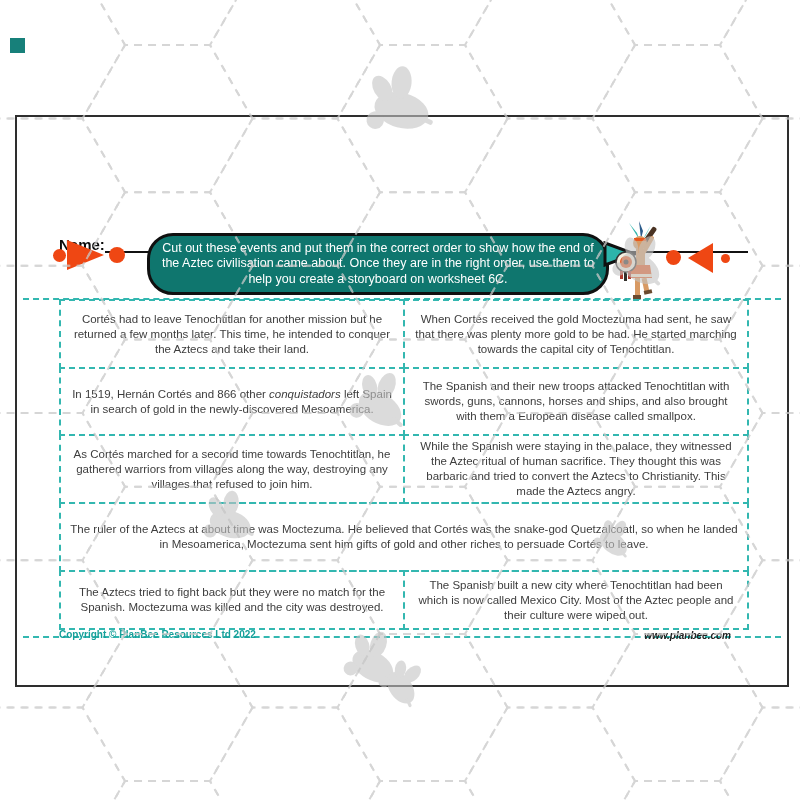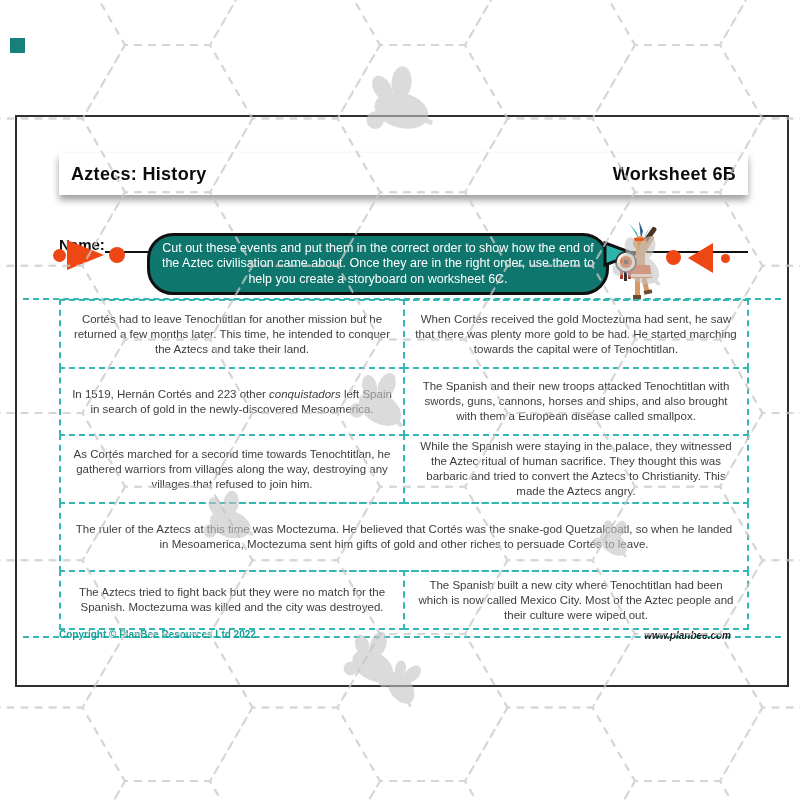--- a/index.html
+++ b/index.html
@@ -130,24 +130,20 @@
       <polygon points="1017.5,560.3 975.0,633.9 890.0,633.9 847.5,560.3 890.0,486.7 975.0,486.7" fill="none" stroke="#c9c9c9" stroke-width="2" stroke-dasharray="7 7"></polygon>
       <polygon points="1017.5,707.5 975.0,781.1 890.0,781.1 847.5,707.5 890.0,633.9 975.0,633.9" fill="none" stroke="#c9c9c9" stroke-width="2" stroke-dasharray="7 7"></polygon>
       <polygon points="1017.5,854.7 975.0,928.3 890.0,928.3 847.5,854.7 890.0,781.1 975.0,781.1" fill="none" stroke="#c9c9c9" stroke-width="2" stroke-dasharray="7 7"></polygon>
       <polygon points="1017.5,1002.0 975.0,1075.6 890.0,1075.6 847.5,1002.0 890.0,928.3 975.0,928.3" fill="none" stroke="#c9c9c9" stroke-width="2" stroke-dasharray="7 7"></polygon>
     </svg>
 
   <div class="corner-square"></div>
 
   <div class="sheet">
 
-    <div class="header-bar">
-      <span class="title">Aztecs: History</span>
-      <span class="title">Worksheet 6B</span>
-    </div>
 
     <div class="name-row">
       <span class="field-label">Name:</span>
       <span class="write-line line-name"></span>
       <span class="field-label">Date:</span>
       <span class="write-line line-date"></span>
     </div>
 
     <div class="deco o-dot" style="left:36px;top:132px;width:13px;height:13px;"></div>
     <div class="deco tri-right" style="left:50px;top:123px;"></div>
@@ -192,42 +188,42 @@
 
     <div class="cut-line cut-top"></div>
     <div class="cut-line cut-bottom"></div>
 
     <div class="grid">
       <div class="grid-row r1">
         <div class="card">
             <p><span>Cortés had to leave Tenochtitlan for another mission but he returned a few months later. This time, he intended to conquer the Aztecs and take their land.</span><span class="card-italic"></span><span></span></p>
           </div>
         <div class="card">
-            <p><span>When Cortés received the gold Moctezuma had sent, he saw that there was plenty more gold to be had. He started marching towards the capital were of Tenochtitlan.</span><span class="card-italic"></span><span></span></p>
+            <p><span>When Cortés received the gold Moctezuma had sent, he saw that there was plenty more gold to be had. He started marching towards the capital city of Tenochtitlan.</span><span class="card-italic"></span><span></span></p>
           </div>
       </div>
       <div class="grid-row r2">
         <div class="card">
-            <p><span>In 1519, Hernán Cortés and 223 other </span><span class="card-italic">conquistadors</span><span> left Spain in search of gold in the newly-discovered Mesoamerica.</span></p>
+            <p><span>In 1519, Hernán Cortés and 866 other </span><span class="card-italic">conquistadors</span><span> left Spain in search of gold in the newly-discovered Mesoamerica.</span></p>
           </div>
         <div class="card">
             <p><span>The Spanish and their new troops attacked Tenochtitlan with swords, guns, cannons, horses and ships, and also brought with them a European disease called smallpox.</span><span class="card-italic"></span><span></span></p>
           </div>
       </div>
       <div class="grid-row r3">
         <div class="card">
             <p><span>As Cortés marched for a second time towards Tenochtitlan, he gathered warriors from villages along the way, destroying any villages that refused to join him.</span><span class="card-italic"></span><span></span></p>
           </div>
         <div class="card">
             <p><span>While the Spanish were staying in the palace, they witnessed the Aztec ritual of human sacrifice. They thought this was barbaric and tried to convert the Aztecs to Christianity. This made the Aztecs angry.</span><span class="card-italic"></span><span></span></p>
           </div>
       </div>
       <div class="grid-row r4">
         <div class="card">
-            <p><span>The ruler of the Aztecs at this time was Moctezuma. He believed that Cortés was the snake-god Quetzalcoatl, so when he landed in Mesoamerica, Moctezuma sent him gifts of gold and other riches to persuade Cortés to leave.</span><span class="card-italic"></span><span></span></p>
+            <p><span>The ruler of the Aztecs at about time was Moctezuma. He believed that Cortés was the snake-god Quetzalcoatl, so when he landed in Mesoamerica, Moctezuma sent him gifts of gold and other riches to persuade Cortés to leave.</span><span class="card-italic"></span><span></span></p>
           </div>
       </div>
       <div class="grid-row r5">
         <div class="card">
             <p><span>The Aztecs tried to fight back but they were no match for the Spanish. Moctezuma was killed and the city was destroyed.</span><span class="card-italic"></span><span></span></p>
           </div>
         <div class="card">
             <p><span>The Spanish built a new city where Tenochtitlan had been which is now called Mexico City. Most of the Aztec people and their culture were wiped out.</span><span class="card-italic"></span><span></span></p>
           </div>
       </div>

